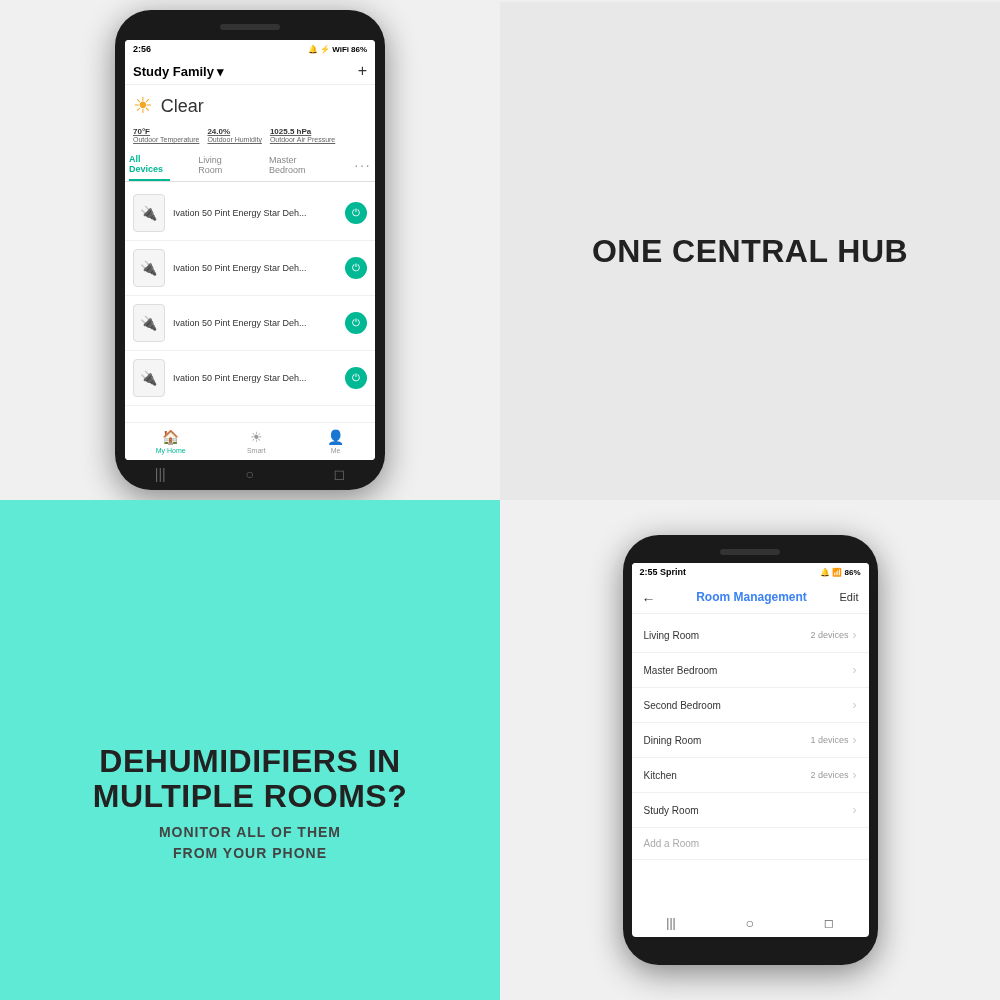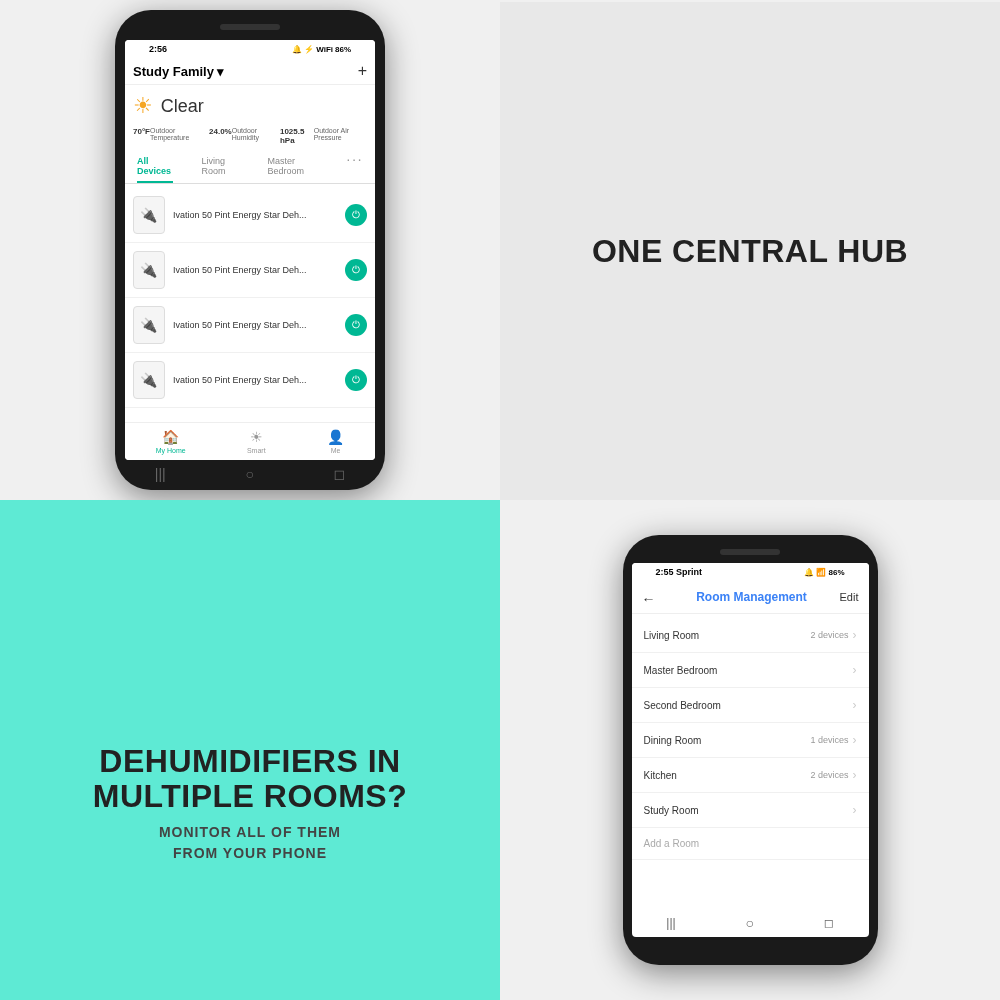--- a/index.html
+++ b/index.html
@@ -86,21 +86,21 @@
       border-radius: 4px;
     }
 
     
     .status-bar {
       background: #fff;
       height: 18px;
       display: flex;
       align-items: center;
       justify-content: space-between;
-      padding: 0 24px;
+      padding: 0 8px;
       font-size: 9px;
       font-weight: bold;
     }
     .status-bar-icons {
       display: flex;
       align-items: center;
       gap: 2px;
       font-size: 8px;
     }
 
@@ -137,32 +137,34 @@
     }
     .weather-details {
       display: flex;
       gap: 8px;
       padding: 0 8px 6px 8px;
       font-size: 7px;
       color: #666;
     }
     .weather-detail-item {
       display: flex;
-      flex-direction: row;
+      flex-direction: column;
+      text-decoration: underline;
     }
     .weather-val {
       font-size: 8px;
       font-weight: bold;
       color: #333;
     }
 
     
     .tabs-bar {
       display: flex;
-      padding: 0 12px;
+      align-items: center;
+      padding: 0 4px;
       border-bottom: 1px solid #ddd;
       gap: 28px;
       font-size: 9px;
     }
     .tab-item {
       padding: 5px 0;
       color: #888;
     }
     .tab-item.active {
       color: #00b894;

